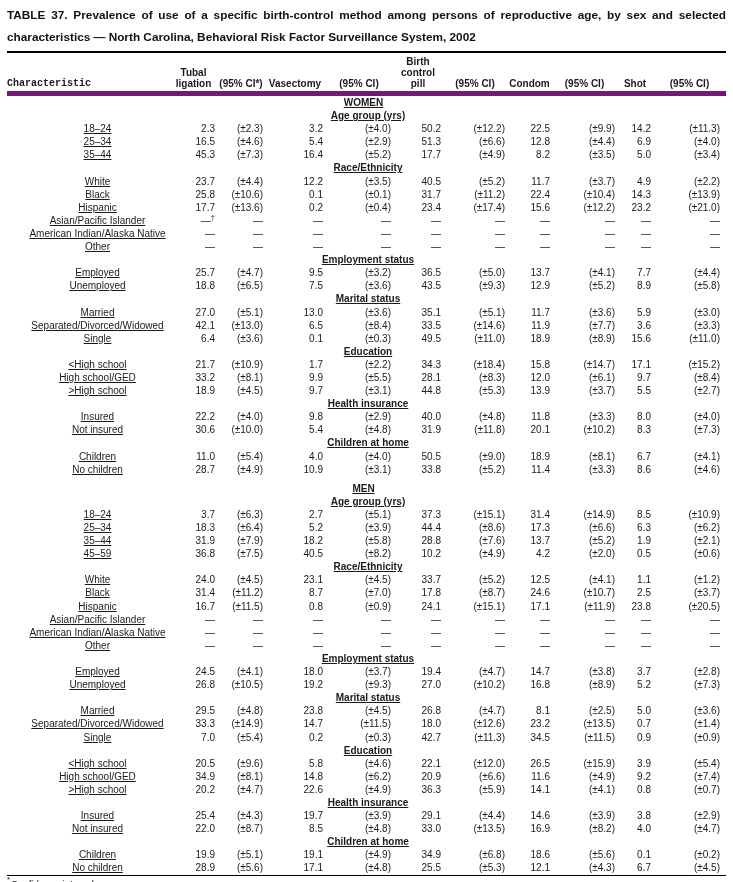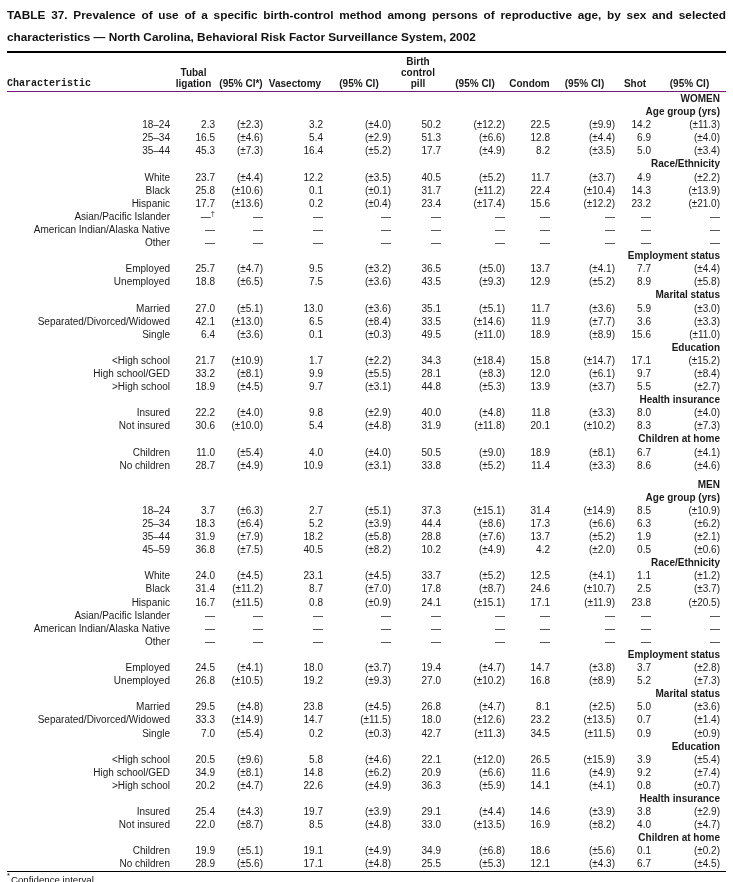--- a/index.html
+++ b/index.html
@@ -30,39 +30,39 @@
   col.c2 { width: 48px; }
   col.c3 { width: 60px; }
   col.c4 { width: 68px; }
   col.c5 { width: 50px; }
   col.c6 { width: 64px; }
   col.c7 { width: 45px; }
   col.c8 { width: 65px; }
   col.c9 { width: 36px; }
   col.c10 { width: 73px; }
   thead th {
-    border-bottom: 1px solid #701a75;
+    border-bottom: 5px solid #701a75;
     font-size: 10px;
     font-weight: bold;
     vertical-align: bottom;
     text-align: center;
     padding: 3px 0 2px 0;
     line-height: 11px;
   }
   thead th.col-0 { text-align: left; font-family: Liberation Mono, monospace; }
   .hblock { display: inline-block; text-align: center; }
   .hline { display: block; }
   tbody td {
     font-size: 10px;
     line-height: 13.1px;
     white-space: nowrap;
     padding: 0;
     vertical-align: bottom;
   }
-  td.c-label { text-align: right; }
+  td.c-label { text-align: center; text-decoration: underline; }
   tr.row-data td.c-label { padding-left: 18px; }
   tr.row-subsection td.c-label { font-weight: bold; padding-left: 9px; }
   tr.row-section td.c-label { font-weight: bold; }
   tbody tr.row-section ~ tr.row-section td { padding-top: 6px; }
   td.c-val { text-align: right; padding-right: 2px; }
   td.c-ci  { text-align: right; padding-right: 2px; }
   tbody td:last-child { padding-right: 6px; }
   sup { font-size: 7.5px; line-height: 0; }
   .footnotes { margin-top: 2px; font-size: 9.7px; line-height: 12.5px; color: #111; }
   .footnote sup { margin-right: 1px; }

